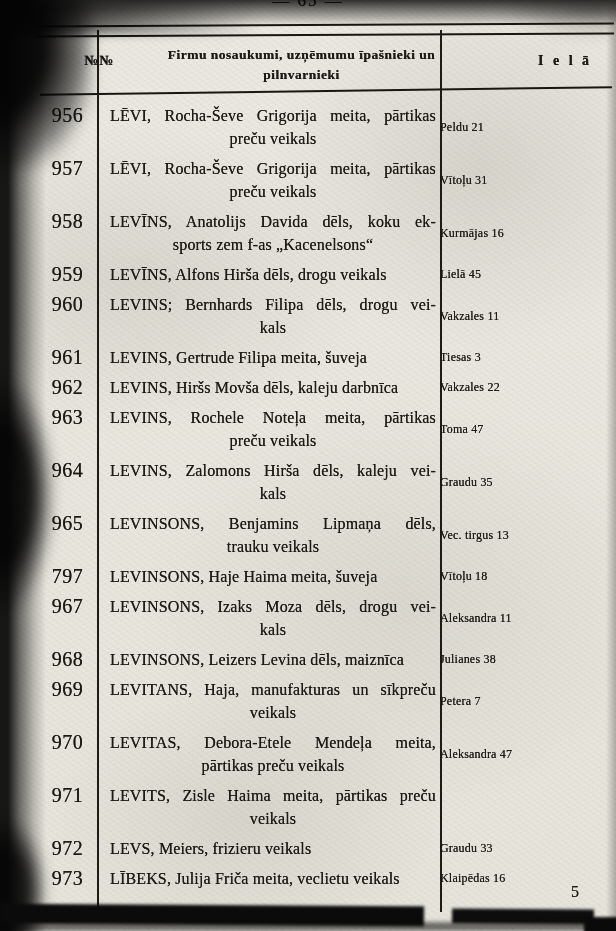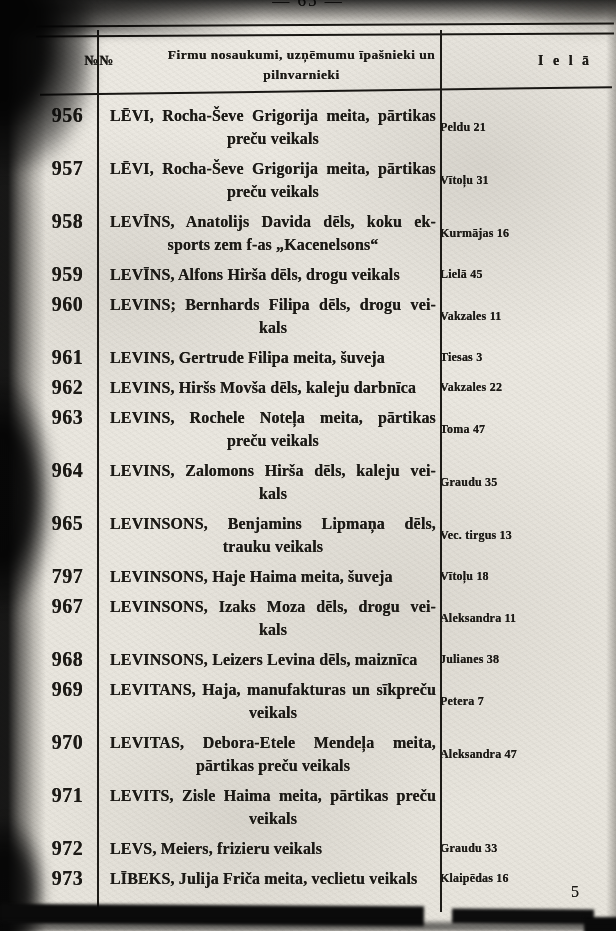--- a/index.html
+++ b/index.html
@@ -47,21 +47,21 @@
   .vrule-left{left:97px;}
   .vrule-right{left:440px;}
   
   .hdr{position:absolute;z-index:3;font-weight:bold;margin-left:32px;}
   .hdr-no{left:38px;top:53px;width:59px;text-align:center;font-size:14px;letter-spacing:1px;}
   .hdr-firm{left:99px;top:45px;width:341px;text-align:center;font-size:13.5px;letter-spacing:.5px;line-height:20px;}
   .hdr-street{left:442px;top:53px;width:166px;text-align:center;font-size:14px;letter-spacing:3px;padding-left:8px;}
   .page-num-top{position:absolute;z-index:3;left:0;top:-9px;width:616px;text-align:center;font-size:17px;letter-spacing:2px;color:#14120f;}
   .sig-num{position:absolute;z-index:3;left:560px;top:883px;width:30px;text-align:center;font-size:16px;}
   
-  .rows{position:absolute;z-index:3;left:38px;top:104px;width:572px;font-weight:bold;}
+  .rows{position:absolute;z-index:3;left:38px;top:104px;width:572px;}
   .row{display:flex;margin-bottom:7px;}
   .cell-no{width:59px;text-align:center;font-size:20px;line-height:23px;letter-spacing:.5px;flex:none;}
   .cell-firm{width:343px;flex:none;padding:0 4px 0 13px;box-sizing:border-box;font-size:16px;line-height:23px;letter-spacing:.15px;}
   .cell-street{flex:1;font-size:12px;line-height:23px;display:flex;align-items:center;letter-spacing:.2px;}
   .firm-line1.just{text-align:justify;text-align-last:justify;}
   .firm-line1.single{white-space:nowrap;}
   .firm-line2{text-align:center;}
   .ink{text-shadow:0 0 .45px rgba(20,18,14,.85);}
 </style>
 </head>

